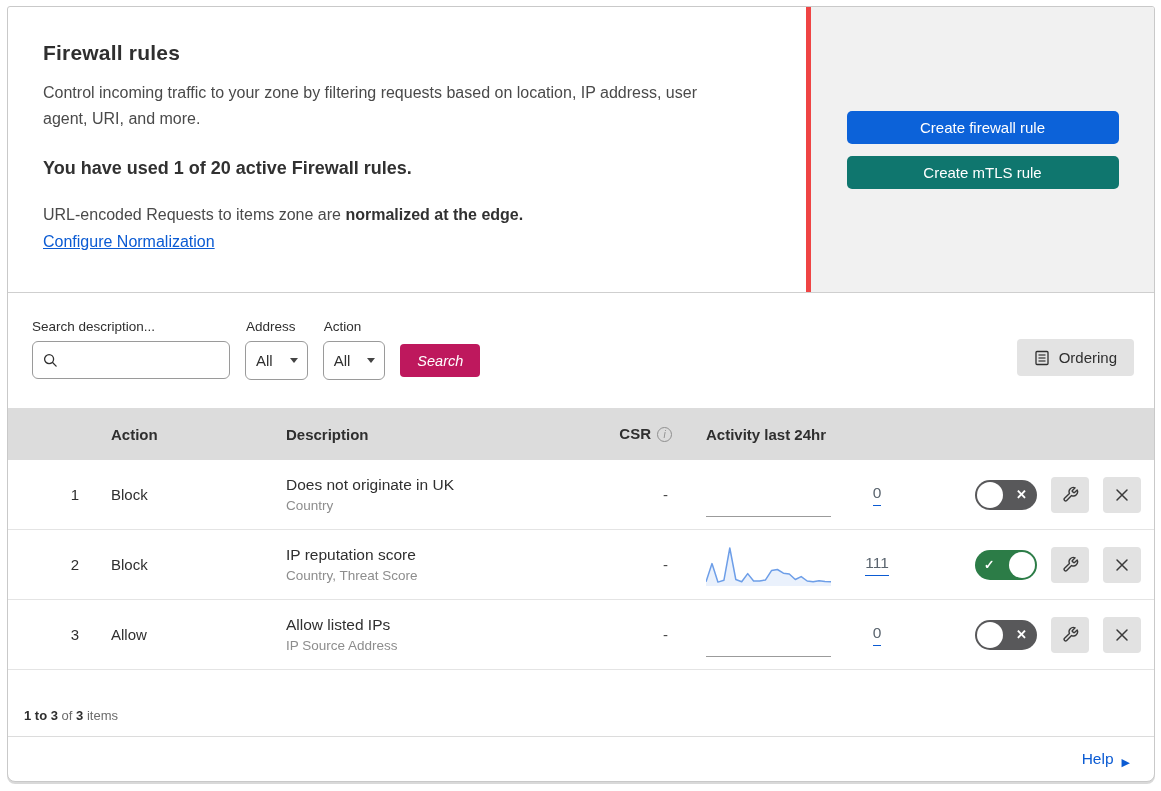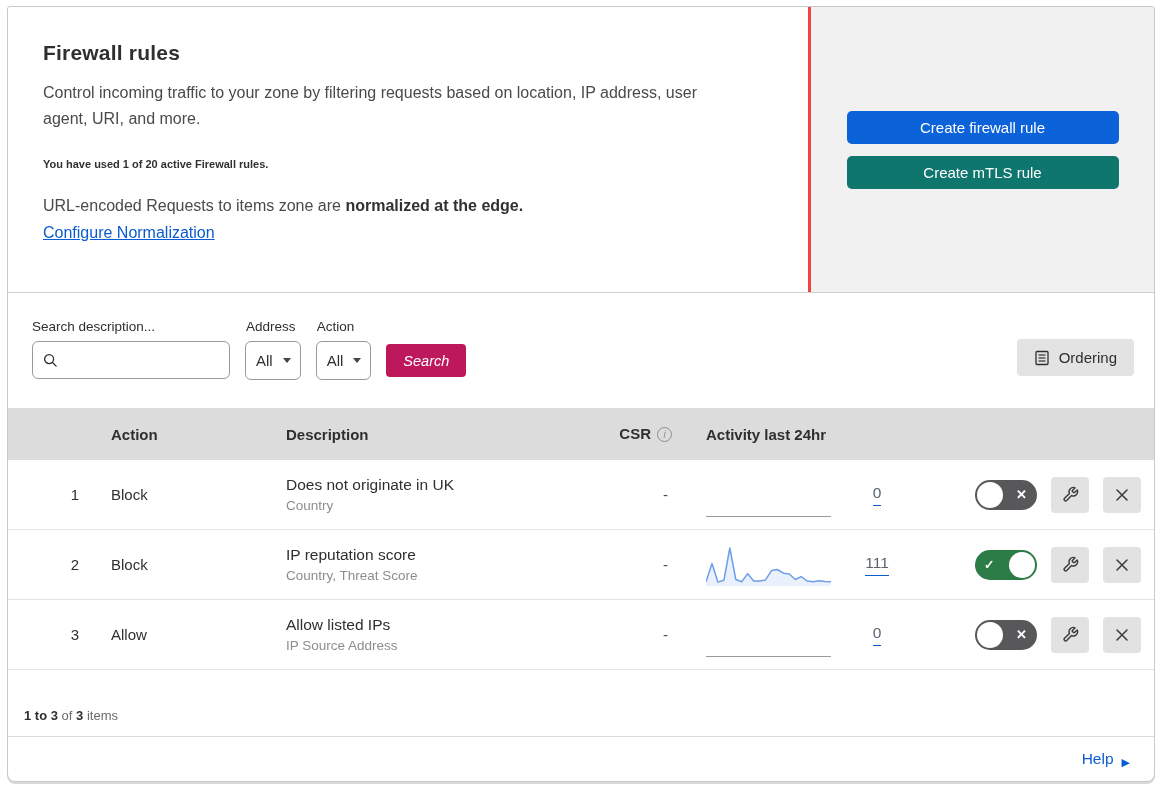--- a/index.html
+++ b/index.html
@@ -15,24 +15,24 @@
     width:1148px;
     border:1px solid #c9c9c9;
     border-radius:3px 3px 8px 8px;
     box-shadow:0 2px 0 rgba(0,0,0,0.15);
     background:#fff;
     overflow:hidden;
   }
 
   
   .top { display:flex; height:286px; border-bottom:1px solid #cfcfcf; }
-  .top-left { flex:0 0 803px; padding:34px 64px 0 35px; border-right:3px solid #ef4444; }
+  .top-left { flex:0 0 803px; padding:34px 64px 0 35px; border-right:5px solid #ef4444; }
   .page-title { font-size:21px; font-weight:700; color:#2f2f2f; letter-spacing:.2px; margin-bottom:15px; }
   .desc { font-size:16px; color:#4a4a4a; line-height:1.62; max-width:715px; margin-bottom:26px; }
-  .usage { font-size:11px; font-weight:700; color:#313131; margin-bottom:27px; }
+  .usage { font-size:18px; font-weight:700; color:#313131; margin-bottom:27px; }
   .norm { font-size:16px; color:#4a4a4a; margin-bottom:9px; }
   .norm b { color:#313131; }
   .cfg-link { font-size:16px; text-decoration:underline; cursor:pointer; }
   .top-right {
     flex:1; background:#f1f1f1;
     display:flex; flex-direction:column; align-items:center; justify-content:center; gap:12px;
   }
   .btn-primary {
     width:272px; height:33px; border:none; border-radius:5px;
     color:#fff; font-size:15px; font-family:inherit; cursor:pointer;
@@ -42,21 +42,21 @@
   .filters { display:flex; height:115px; padding:0 20px 0 24px; align-items:flex-start; }
   .fgroup { display:flex; flex-direction:column; margin-right:15px; }
   .flabel { font-size:13.5px; color:#2f2f2f; margin:26px 0 7px 1px; }
   .search-box {
     width:198px; height:38px; border:1px solid #9a9a9a; border-radius:6px;
     display:flex; align-items:center; padding:0 10px; background:#fff;
   }
   .search-box input { border:none; outline:none; width:100%; font-size:14px; font-family:inherit; margin-left:7px; }
   .dropdown {
     height:39px; min-width:46px; border:1px solid #9a9a9a; border-radius:6px; background:#fff;
-    display:flex; align-items:center; padding:0 9px 0 10px; gap:10px; font-size:15px; cursor:pointer;
+    display:flex; align-items:center; padding:0 9px 0 10px; gap:17px; font-size:15px; cursor:pointer;
   }
   .caret { width:0; height:0; border-left:4.5px solid transparent; border-right:4.5px solid transparent; border-top:5.5px solid #444; }
   .btn-search {
     margin-top:51px; height:33px; padding:0 17px; border:none; border-radius:4px;
     color:#fff; font-size:14.5px; font-family:inherit; cursor:pointer;
   }
   .fspacer { flex:1; }
   .btn-ordering {
     margin-top:46px; height:37px; padding:0 17px; border:none; border-radius:4px;
     background:#e3e3e3; color:#2f2f2f; font-size:15px; font-family:inherit;

